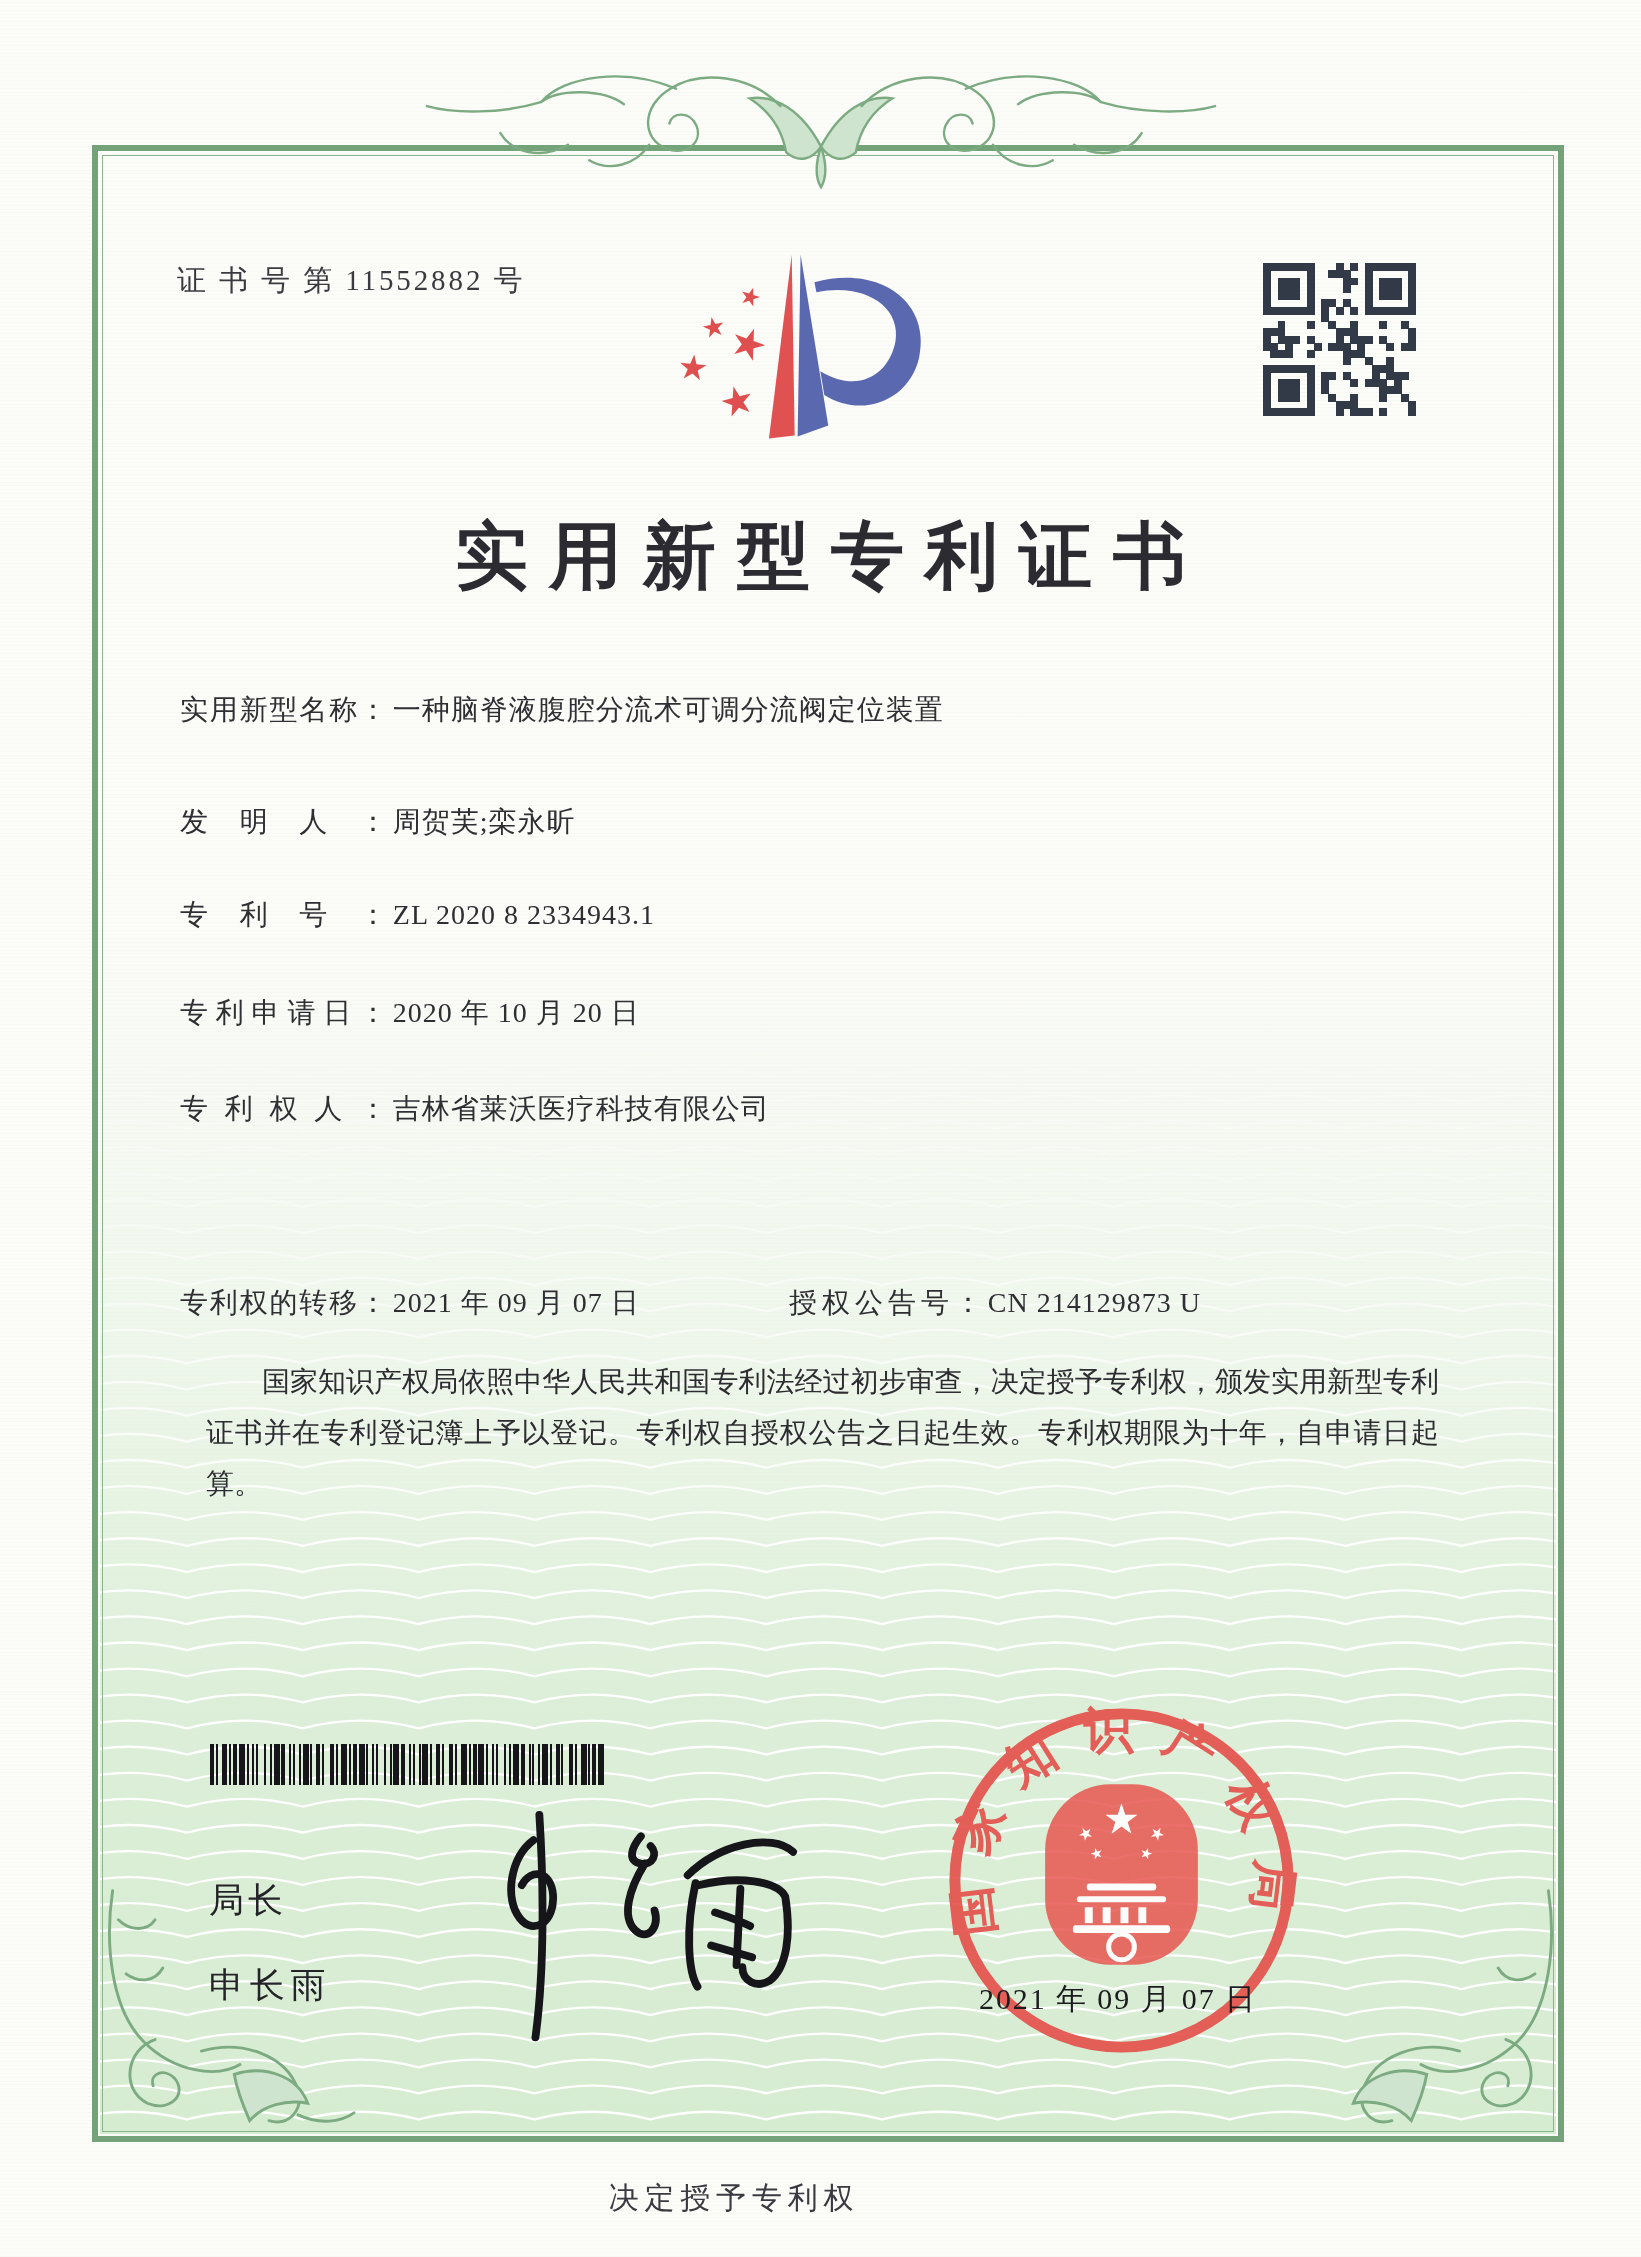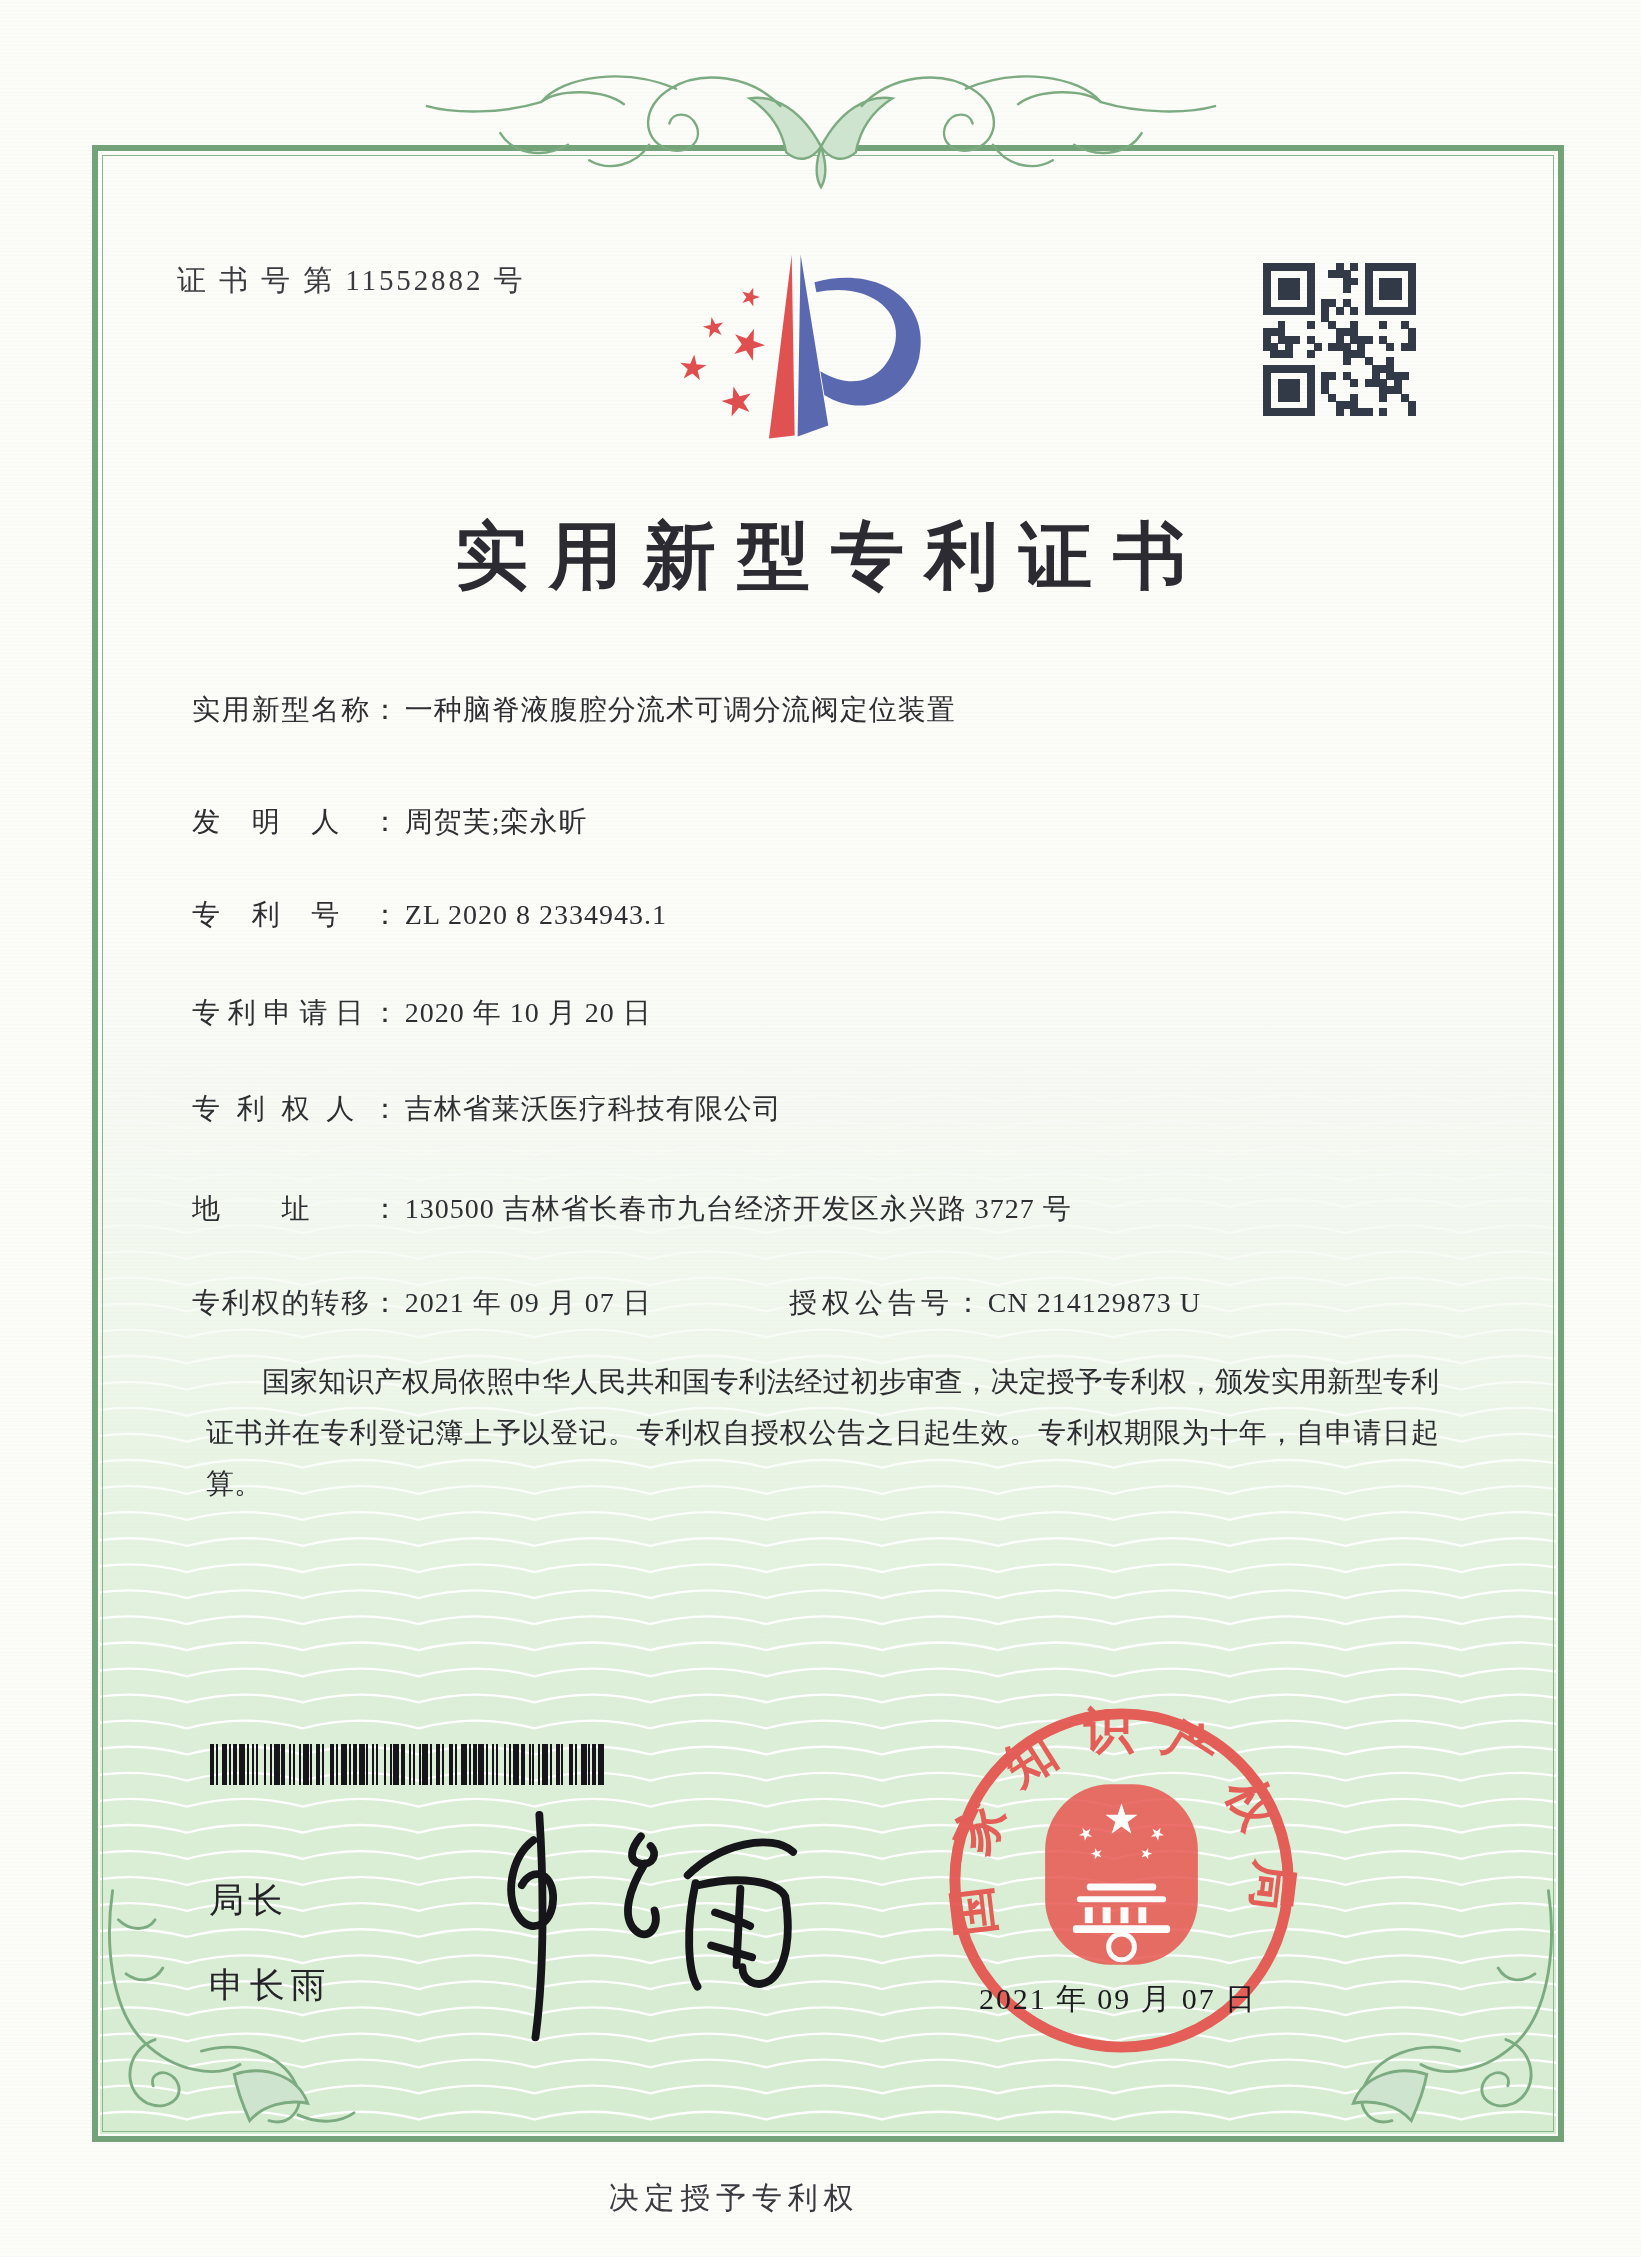--- a/index.html
+++ b/index.html
@@ -21,21 +21,21 @@
   #waves{position:absolute;left:100px;top:927px;z-index:1;}
   .flourish{position:absolute;z-index:3;pointer-events:none;}
   
   #cert-no{position:absolute;left:177px;top:261px;font-size:29px;letter-spacing:2.9px;color:#3a3a40;z-index:4;}
   #logo{position:absolute;left:649px;top:227px;z-index:4;}
   #qr{position:absolute;left:1263px;top:263px;width:153px;height:153px;z-index:4;}
   .qr-cell{position:absolute;background:#333a47;}
   #title{position:absolute;left:0;top:508px;width:1641px;text-align:center;
     font-size:73px;font-weight:600;letter-spacing:21px;text-indent:21px;color:#2b2b31;z-index:4;}
   
-  .row{position:absolute;left:192px;font-size:28px;color:#2e2e33;z-index:4;white-space:nowrap;}
+  .row{position:absolute;left:180px;font-size:28px;color:#2e2e33;z-index:4;white-space:nowrap;}
   .row .lbl{display:inline-block;width:207px;text-align:justify;text-align-last:justify;}
   .row .val{margin-left:5.8px;letter-spacing:1px;}
   
   #body-text{position:absolute;left:198px;top:1348px;width:1249px;font-size:28px;
     line-height:51px;text-align:justify;color:#2c2c31;z-index:4;}
   #body-text p{margin:8px;text-indent:2em;}
   
   #barcode{position:absolute;left:210px;top:1744px;width:396px;height:41px;z-index:4;}
   .bar{position:absolute;top:0;height:41px;background:#15151a;}
   #director-title{position:absolute;left:209px;top:1877px;font-size:35px;letter-spacing:3.9px;color:#232328;z-index:4;}
@@ -362,23 +362,20 @@
   </div>
   <div class="row" style="top:896px">
     <span class="lbl">专利号：</span><span class="val">ZL 2020 8 2334943.1</span>
   </div>
   <div class="row" style="top:994px">
     <span class="lbl">专利申请日：</span><span class="val">2020 年 10 月 20 日</span>
   </div>
   <div class="row" style="top:1090px">
     <span class="lbl">专利权人：</span><span class="val">吉林省莱沃医疗科技有限公司</span>
   </div>
-  <div class="row" style="top:1190px">
-    <span class="lbl">地址：</span><span class="val">130500 吉林省长春市九台经济开发区永兴路 3727 号</span>
-  </div>
   <div class="row" style="top:1284px">
     <span class="lbl">专利权的转移：</span><span class="val">2021 年 09 月 07 日</span>
   </div>
   <div class="row" style="top:1284px;left:789px">
     <span class="lbl" style="width:193px">授权公告号：</span><span class="val">CN 214129873 U</span>
   </div>
 
   <div id="body-text">
     <p>国家知识产权局依照中华人民共和国专利法经过初步审查，决定授予专利权，颁发实用新型专利证书并在专利登记簿上予以登记。专利权自授权公告之日起生效。专利权期限为十年，自申请日起算。</p>
   </div>

